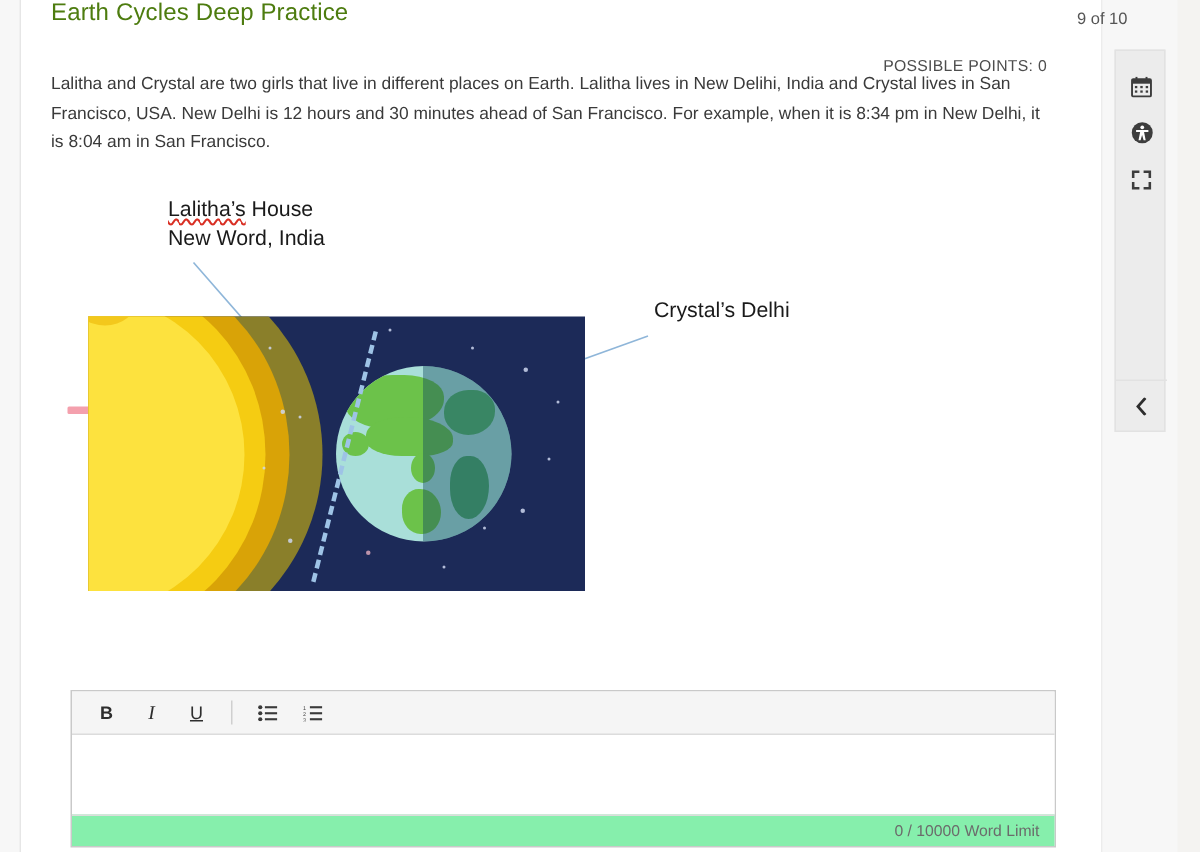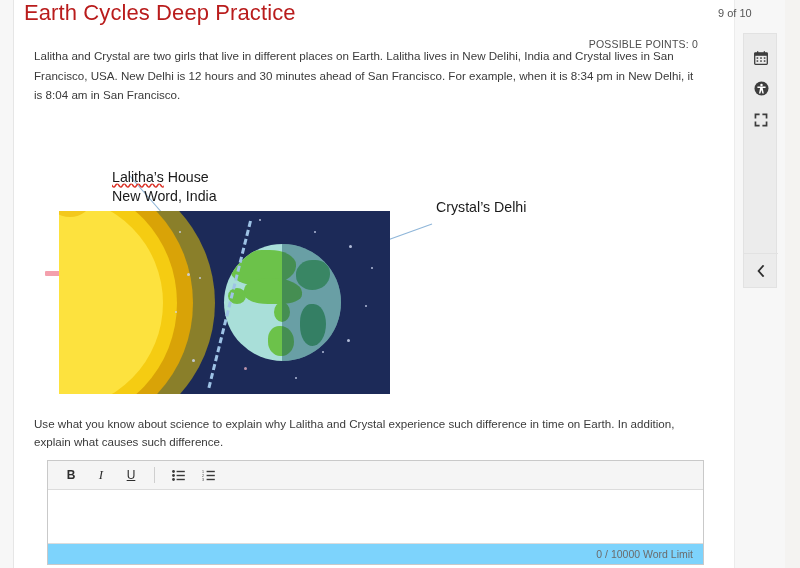--- a/index.html
+++ b/index.html
@@ -19,23 +19,23 @@
   .card {
     position: absolute;
     left: 13px; top: 0;
     width: 722px; height: 568px;
     background: #ffffff;
     border-left: 1px solid #e6e6e6;
     border-right: 1px solid #ececec;
   }
   .page-title {
     position: absolute;
-    left: 10px; top: 0px;
-    font-size: 22px;
-    color: #b91c1c;
+    left: 20px; top: 0px;
+    font-size: 16px;
+    color: #4d7c0f;
     letter-spacing: .1px;
     white-space: nowrap;
   }
   .pagination {
     position: absolute;
     right: 17px; top: 7px;
     font-size: 11px;
     color: #555;
     white-space: nowrap;
   }
@@ -70,21 +70,21 @@
     left: 20px; top: 128px;
     width: 670px; height: 272px;
   }
   .label {
     position: absolute;
     font-size: 14.2px;
     line-height: 19px;
     color: #1a1a1a;
     white-space: nowrap;
   }
-  .label.lalitha { left: 78px; top: 3px; margin-top: 37px; }
+  .label.lalitha { left: 78px; top: 3px; }
   .label.crystal { left: 402px; top: 70px; }
   .misspelled {
     text-decoration: underline wavy #d93025;
     text-decoration-skip-ink: none;
     -webkit-text-decoration: underline wavy #d93025;
   }
   .leader { position: absolute; overflow: visible; }
 
   
   .scene {
@@ -206,21 +206,21 @@
     background: #cfcfcf;
     margin: 0 6px;
   }
   .editor-area {
     height: 53px;
     background: #fff;
   }
   .editor-status {
     height: 21px;
     border-top: 1px solid #dcdcdc;
-    background: #7dd3fc;
+    background: #86efac;
     display: flex;
     align-items: center;
     justify-content: flex-end;
     padding-right: 10px;
     font-size: 10.5px;
     color: #6b6b6b;
   }
 
   
   .side-toolbar {
@@ -313,21 +313,20 @@
           <div class="land l5"></div>
           <div class="land l6"></div>
           <div class="land l7"></div>
           <div class="earth-shadow"></div>
         </div>
 
         <div class="axis"></div>
       </div>
     </div>
 
-    <div class="instructions">Use what you know about science to explain why Lalitha and Crystal experience such difference in time on Earth. In addition, explain what causes such difference.</div>
 
     <div class="editor">
       <div class="editor-toolbar">
         <div class="tool bold">B</div>
         <div class="tool italic">I</div>
         <div class="tool underline">U</div>
         <div class="tool-sep"></div>
         <div class="tool">
           <svg width="13" height="11" viewBox="0 0 13 11">
             <circle cx="1.5" cy="1.5" r="1.4" fill="#3a3a3a"></circle>

